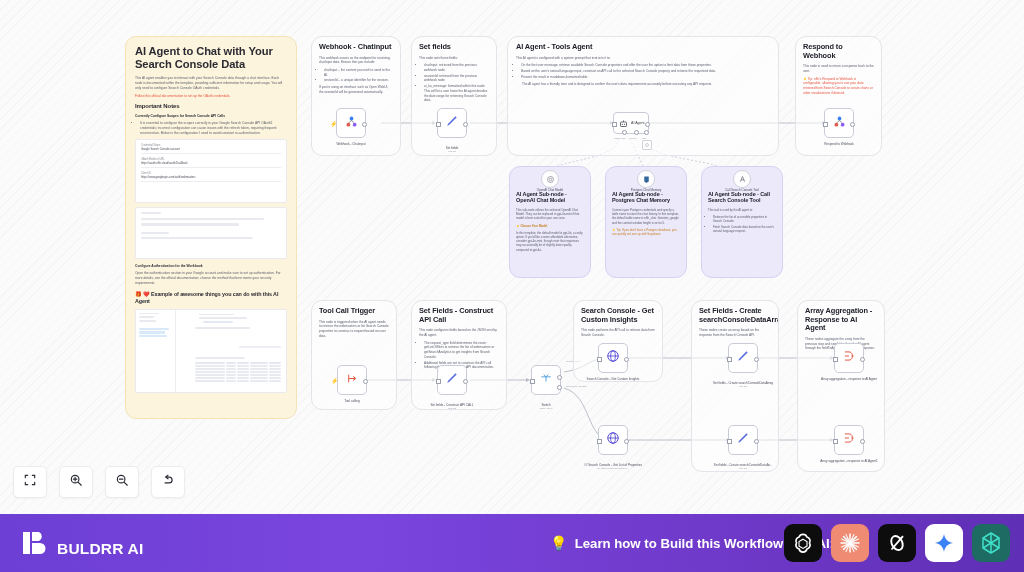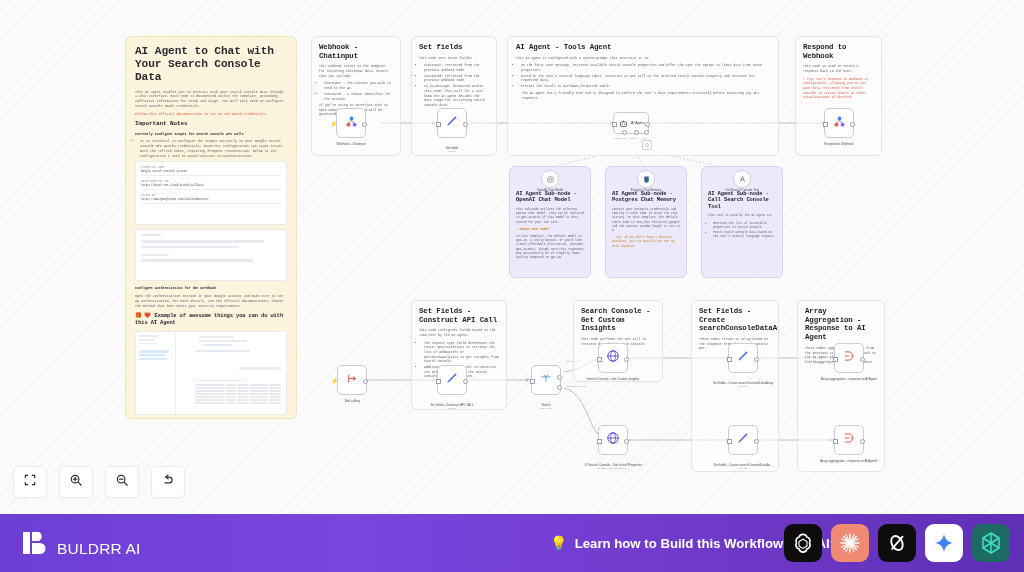--- a/index.html
+++ b/index.html
@@ -14,23 +14,22 @@
     position:absolute;left:0;top:0;width:1024px;height:514px;
     background-color:#fbfbfc;
     background-image:repeating-linear-gradient(135deg,
         rgba(0,0,0,0.022) 0px, rgba(0,0,0,0.022) 1px,
         rgba(0,0,0,0) 1px, rgba(0,0,0,0) 7px);
     overflow:hidden;
   }
   .note{
     position:absolute;
     box-sizing:border-box;
-    border-radius:6px;
+    border-radius:11px;
     overflow:hidden;
-    font-family:Liberation Mono, monospace;
   }
   .note.grey{
     background:rgba(255,255,255,0.55);
     border:1px solid #e4e4ea;
   }
   .note.yellow{
     background:#fdf4dd;
     border:1px solid #f3e3b5;
   }
   .note.purple{
@@ -113,21 +112,21 @@
   
   #footer{
     position:absolute;left:0;bottom:0;width:1024px;height:58px;
     background:linear-gradient(90deg,#6d3fd4 0%,#7a45df 35%,#6f39c9 70%,#5f2fb5 100%);
     display:flex;align-items:center;
   }
   #brand{display:flex;align-items:center;gap:9px;margin-left:22px;}
   #brand-mark{
     width:26px;height:26px;border-radius:3px;position:relative;
   }
-  #brand-text{color:#ffffff;font-size:15.5px;font-weight:normal;letter-spacing:0.2px;margin-top:12px;}
+  #brand-text{color:#ffffff;font-size:15.5px;font-weight:bold;letter-spacing:0.2px;margin-top:12px;}
   #cta{
     position:absolute;right:190px;display:flex;align-items:center;gap:7px;
   }
   #cta-text{color:#ffffff;font-size:13.2px;font-weight:bold;}
   #ai-icons{position:absolute;right:14px;display:flex;gap:9px;align-items:center;}
   .ai-icon{
     width:38px;height:38px;border-radius:9px;
     display:flex;align-items:center;justify-content:center;
   }
   .screenshot-box{
@@ -439,20 +438,26 @@
   </div>
   <div class="subnode" style="left:733px;top:170px;">
     <span>
       <svg width="9" height="9" viewBox="0 0 24 24">
           <path d="M12 4 L6 18 M12 4 L18 18 M8 13 h8" stroke="#4a4d58" stroke-width="1.6" fill="none"></path>
         </svg>
     </span>
     <div class="subnode-label">Call Search Console Tool</div>
   </div>
 
+  <div class="note grey" style="left:311px;top:300px;width:86px;height:110px;padding:6px 7px;">
+    <div class="note-title">Tool Call Trigger</div>
+    <div class="note-body" style="margin-top:4px;">
+      <p>This node is triggered when the AI agent needs to retrieve the webmasters or list Search Console properties to construct a request based on user data.</p>
+    </div>
+  </div>
   <div class="node trigger" style="left:337px;top:365px;border-radius:5px 5px 5px 5px;">
     <span class="port out"></span>
     <span>
       <svg width="13" height="13" viewBox="0 0 24 24">
           <path d="M5 5 v14 M5 12 h12 M13 8 l5 4 l-5 4" stroke="#e0503c" stroke-width="1.8" fill="none"></path>
         </svg>
     </span>
     <div class="node-label">Tool calling</div>
   </div>
   <div style="position:absolute;left:331px;top:377px;color:#e8513a;font-size:6px;">⚡</div>

